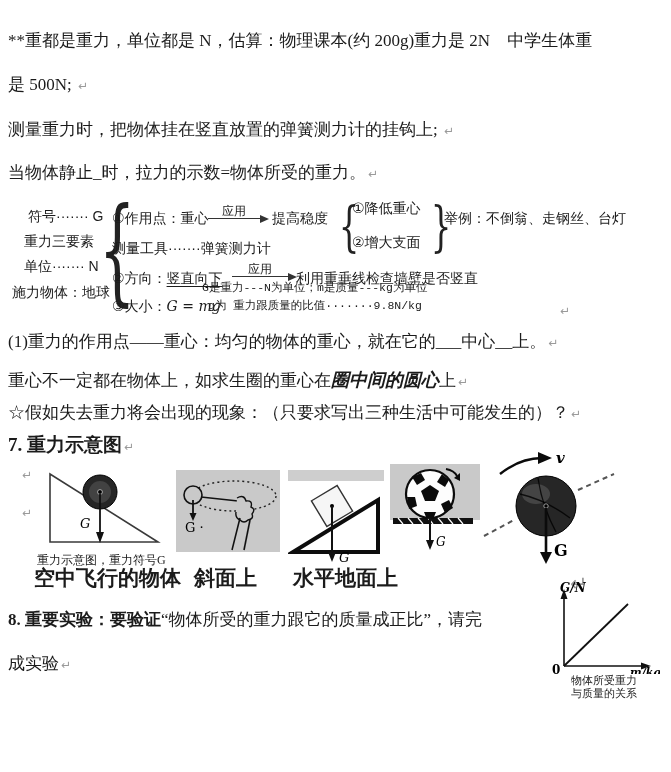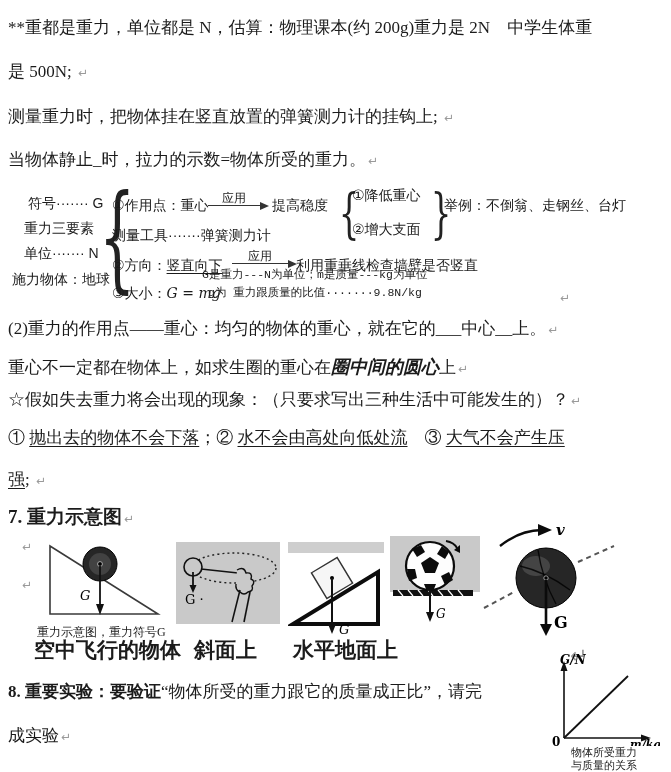--- a/index.html
+++ b/index.html
@@ -43,21 +43,21 @@
   .sec8 p{width:555px;}
   .graphbox{position:absolute;left:535px;top:-16px;width:112px;margin-left:13px;}
   .graphcap{font-size:11px;line-height:13px;text-align:center;margin-top:-4px;}
   svg text{font-family:"DejaVu Serif",serif;}
 </style>
 </head>
 <body>
 
 <div class="page">
 
-  <p class="lh44" style="padding-top:6px"><span>**重都是重力，单位都是 N，估算：物理课本(约 200g)重力是 2N　中学生体重</span><br><span>是 500N; </span><span class="pm">↵</span></p>
+  <p class="lh44" style="padding-top:19px"><span>**重都是重力，单位都是 N，估算：物理课本(约 200g)重力是 2N　中学生体重</span><br><span>是 500N; </span><span class="pm">↵</span></p>
 
   <p class="lh44"><span>测量重力时，把物体挂在竖直放置的弹簧测力计的挂钩上; </span><span class="pm">↵</span></p>
 
   <p class="lh40"><span>当物体静止_时，拉力的示数=物体所受的重力。</span><span class="pm">↵</span></p>
 
   <div class="cmap">
     <div class="cm" style="left:28px;top:8px">符号······· G</div>
     <div class="cm" style="left:24px;top:33px">重力三要素</div>
     <div class="cm" style="left:24px;top:58px">单位······· N</div>
     <div class="cm" style="left:12px;top:84px">施力物体：地球</div>
@@ -80,27 +80,26 @@
     <div class="cm" style="left:112px;top:70px"><span>②方向：</span><u>竖直向下</u></div>
     <div class="app-arrow" style="left:232px;top:62px;width:44px"><span>应用</span></div>
     <div class="cm" style="left:296px;top:70px">利用重垂线检查墙壁是否竖直</div>
 
     <div class="cm" style="left:112px;top:98px"><span>③大小：</span><span class="formula">G = mg</span></div>
     <div class="cm cm-note" style="left:202px;top:80px">G是重力---N为单位；m是质量---kg为单位</div>
     <div class="cm cm-note" style="left:208px;top:98px">g为 重力跟质量的比值·······9.8N/kg</div>
     <div class="cm pm" style="left:558px;top:104px">↵</div>
   </div>
 
-  <p class="lh44"><span>(2)重力的作用点——重心：均匀的物体的重心，就在它的___中心__上。</span><span class="pm">↵</span></p>
+  <p class="lh44"><span>(1)重力的作用点——重心：均匀的物体的重心，就在它的___中心__上。</span><span class="pm">↵</span></p>
 
   <p class="lh30"><span>重心不一定都在物体上，如求生圈的重心在</span><span class="bolditalic">圈中间的圆心</span><span>上</span><span class="pm">↵</span></p>
 
   <p class="lh32"><span>☆假如失去重力将会出现的现象：（只要求写出三种生活中可能发生的）？</span><span class="pm">↵</span></p>
 
-  <p class="lh42"><span>① </span><u>抛出去的物体不会下落</u><span>；</span><span>② </span><u>水不会由高处向低处流</u><span>　</span><span>③ </span><u>大气不会产生压</u><br><u>强</u><span>; </span><span class="pm">↵</span></p>
 
   <p class="lh30 h-bold" style="font-size:19px"><span>7. 重力示意图</span><span class="pm" style="font-weight:normal">↵</span></p>
 
   <div class="figs">
     <div class="cm pm" style="position:absolute;left:20px;top:6px">↵</div>
     <div class="cm pm" style="position:absolute;left:20px;top:44px">↵</div>
 
     <svg style="left:34px;top:4px" width="132" height="84" viewBox="0 0 132 84">
       <polygon points="16,8 16,76 124,76" fill="none" stroke="#3a3a3a" stroke-width="1.6"></polygon>
       <circle cx="66" cy="26" r="17" fill="#262626" stroke="#000"></circle>

